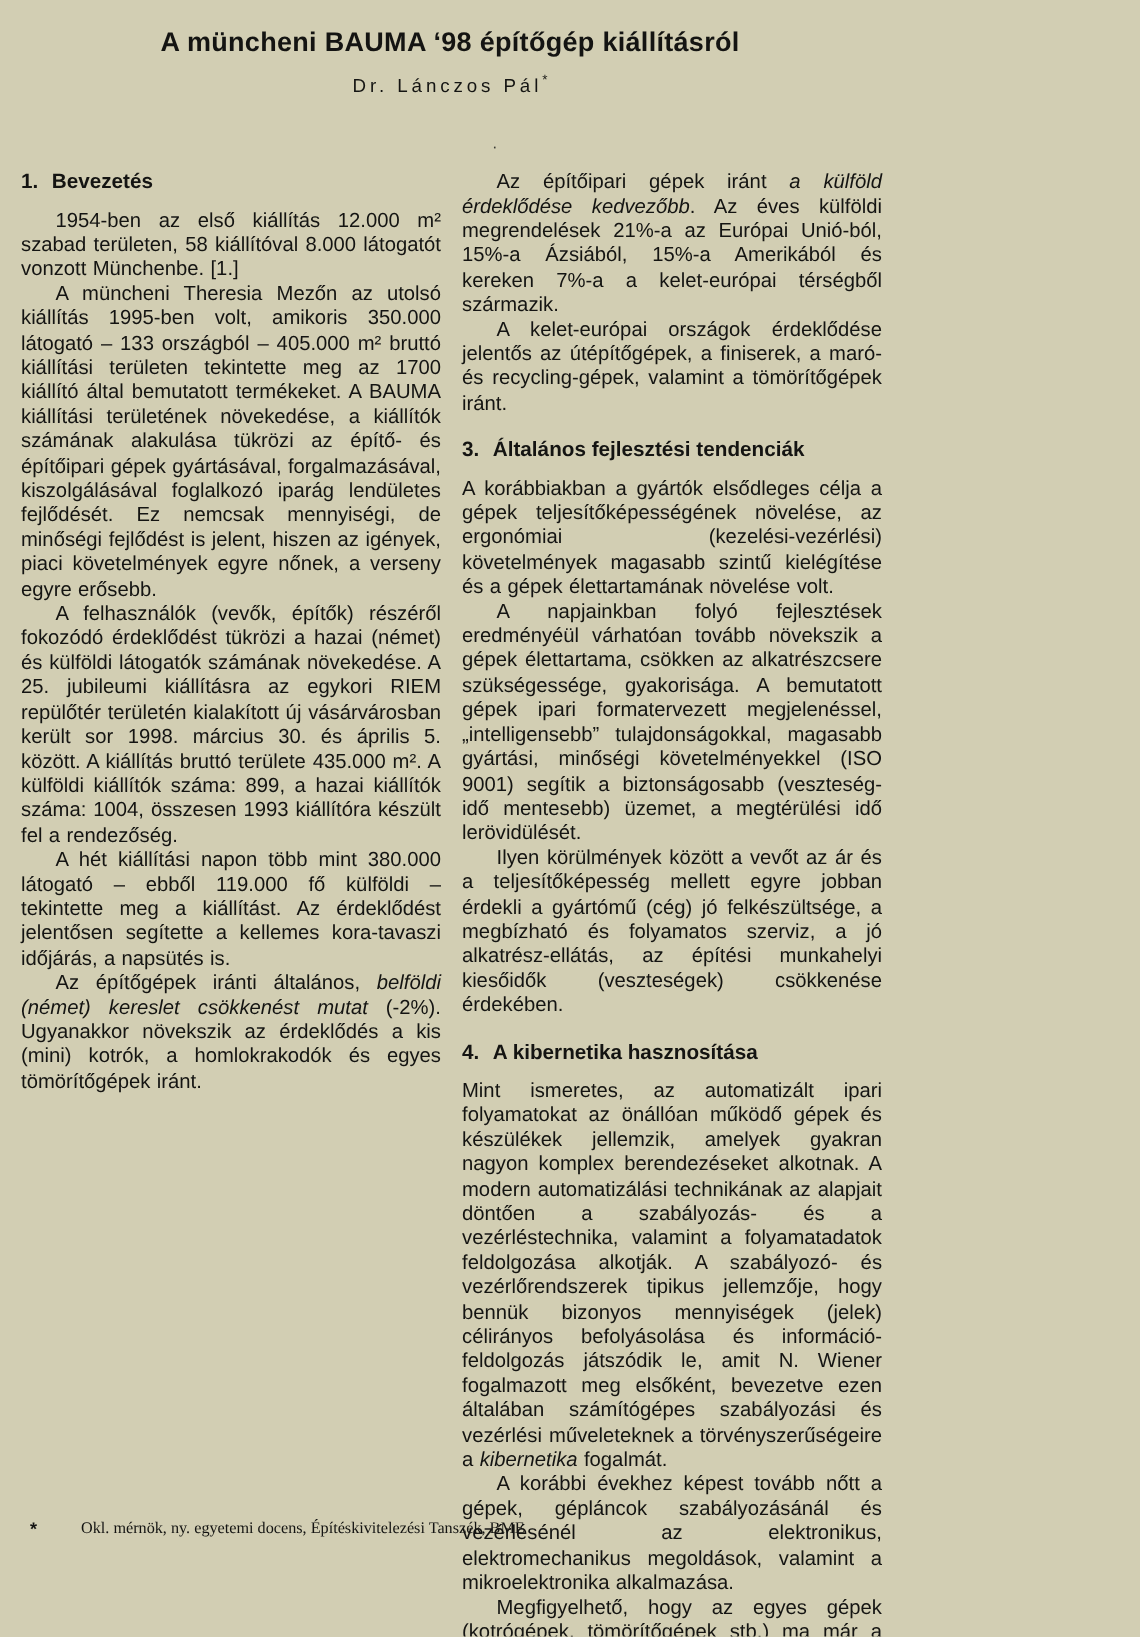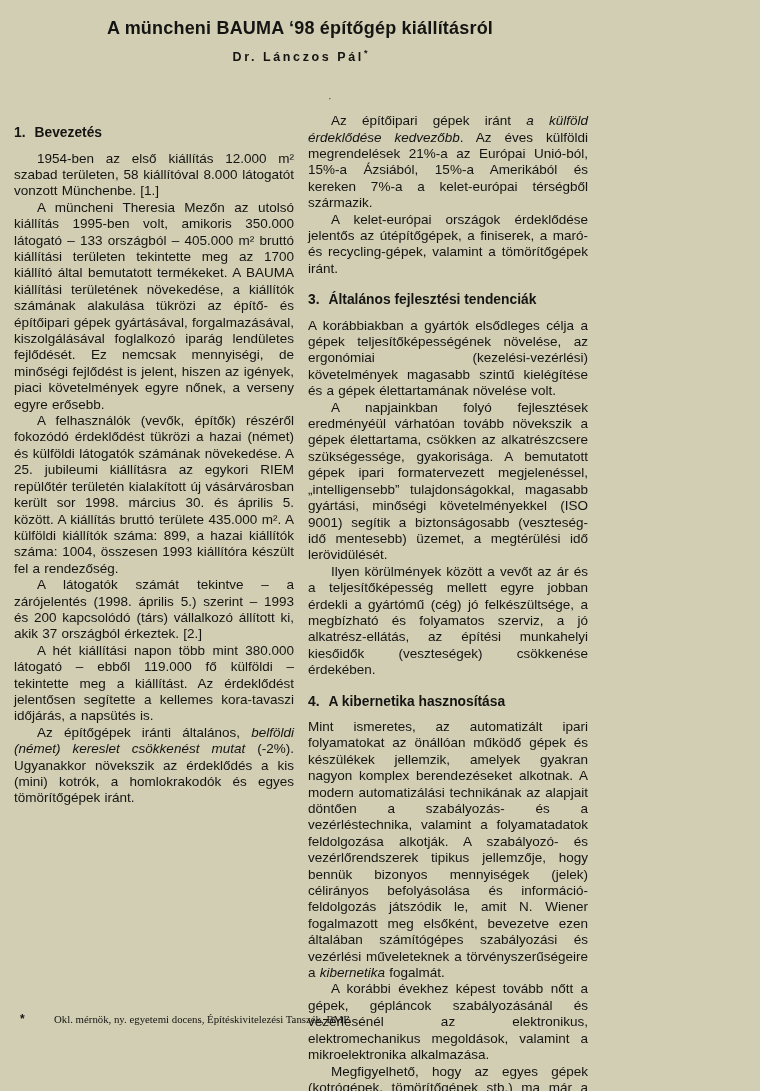--- a/index.html
+++ b/index.html
@@ -25,21 +25,21 @@
     padding-top:18px;
     text-align:center;
     font-size:18px;
     font-weight:bold;
     letter-spacing:.2px;
   }
   .author{
     margin-top:9px;
     text-align:center;
     font-size:12.5px;
-    font-weight:bold;
+    font-weight:normal;
     letter-spacing:2.6px;
   }
   .author sup{
     font-size:9px;
     letter-spacing:0;
     vertical-align:super;
   }
   .artifact-dot{
     position:absolute;
     left:328px;top:92px;
@@ -65,21 +65,21 @@
   }
   .para.indent{text-indent:23px;}
   .it{font-style:italic;}
   .sec-heading{
     font-weight:bold;
     font-size:13.8px;
     line-height:16.4px;
     margin:15px 0 9px 0;
     text-align:left;
   }
-  .col .sec-heading:first-child{margin-top:12px;}
+  .col .sec-heading:first-child{margin-top:0;}
   .sec-num{display:inline-block;margin-right:9px;}
   .footnote{
     position:absolute;
     left:20px;top:1013px;
     right:20px;
     display:flex;
     align-items:flex-start;
     font-size:10.8px;
     line-height:13px;
   }
@@ -101,21 +101,20 @@
   <div class="author"><span>Dr. Lánczos Pál</span><sup>*</sup></div>
 
   <span class="artifact-dot">·</span>
 
   <div class="columns">
     <div class="col">
         <div class="sec-heading"><span class="sec-num">1.</span><span>Bevezetés</span></div>
         <p class="para indent"><span>1954-ben az első kiállítás 12.000 m² szabad területen, 58 kiállítóval 8.000 látogatót vonzott Münchenbe. [1.]</span></p>
         <p class="para indent"><span>A müncheni Theresia Mezőn az utolsó kiállítás 1995-ben volt, amikoris 350.000 látogató – 133 országból – 405.000 m² bruttó kiállítási területen tekintette meg az 1700 kiállító által bemutatott termékeket. A BAUMA kiállítási területének növekedése, a kiállítók számának alakulása tükrözi az építő- és építőipari gépek gyártásával, forgalmazásával, kiszolgálásával foglalkozó iparág lendületes fejlődését. Ez nemcsak mennyiségi, de minőségi fejlődést is jelent, hiszen az igények, piaci követelmények egyre nőnek, a verseny egyre erősebb.</span></p>
         <p class="para indent"><span>A felhasználók (vevők, építők) részéről fokozódó érdeklődést tükrözi a hazai (német) és külföldi látogatók számának növekedése. A 25. jubileumi kiállításra az egykori RIEM repülőtér területén kialakított új vásárvárosban került sor 1998. március 30. és április 5. között. A kiállítás bruttó területe 435.000 m². A külföldi kiállítók száma: 899, a hazai kiállítók száma: 1004, összesen 1993 kiállítóra készült fel a rendezőség.</span></p>
-        <p class="para indent"><span>A látogatók számát tekintve – a zárójelentés (1998. április 5.) szerint – 1993 és 200 kapcsolódó (társ) vállalkozó állított ki, akik 37 országból érkeztek. [2.]</span></p>
         <p class="para indent"><span>A hét kiállítási napon több mint 380.000 látogató – ebből 119.000 fő külföldi – tekintette meg a kiállítást. Az érdeklődést jelentősen segítette a kellemes kora-tavaszi időjárás, a napsütés is.</span></p>
         <p class="para indent"><span>Az építőgépek iránti általános, </span><span class="it">belföldi (német) kereslet csökkenést mutat</span><span> (-2%). Ugyanakkor növekszik az érdeklődés a kis (mini) kotrók, a homlokrakodók és egyes tömörítőgépek iránt.</span></p>
       </div>
     <div class="col">
         <p class="para indent"><span>Az építőipari gépek iránt </span><span class="it">a külföld érdeklődése kedvezőbb</span><span>. Az éves külföldi megrendelések 21%-a az Európai Unió-ból, 15%-a Ázsiából, 15%-a Amerikából és kereken 7%-a a kelet-európai térségből származik.</span></p>
         <p class="para indent"><span>A kelet-európai országok érdeklődése jelentős az útépítőgépek, a finiserek, a maró- és recycling-gépek, valamint a tömörítőgépek iránt.</span></p>
         <div class="sec-heading"><span class="sec-num">3.</span><span>Általános fejlesztési tendenciák</span></div>
         <p class="para"><span>A korábbiakban a gyártók elsődleges célja a gépek teljesítőképességének növelése, az ergonómiai (kezelési-vezérlési) követelmények magasabb szintű kielégítése és a gépek élettartamának növelése volt.</span></p>
         <p class="para indent"><span>A napjainkban folyó fejlesztések eredményéül várhatóan tovább növekszik a gépek élettartama, csökken az alkatrészcsere szükségessége, gyakorisága. A bemutatott gépek ipari formatervezett megjelenéssel, „intelligensebb” tulajdonságokkal, magasabb gyártási, minőségi követelményekkel (ISO 9001) segítik a biztonságosabb (veszteség-idő mentesebb) üzemet, a megtérülési idő lerövidülését.</span></p>
         <p class="para indent"><span>Ilyen körülmények között a vevőt az ár és a teljesítőképesség mellett egyre jobban érdekli a gyártómű (cég) jó felkészültsége, a megbízható és folyamatos szerviz, a jó alkatrész-ellátás, az építési munkahelyi kiesőidők (veszteségek) csökkenése érdekében.</span></p>

